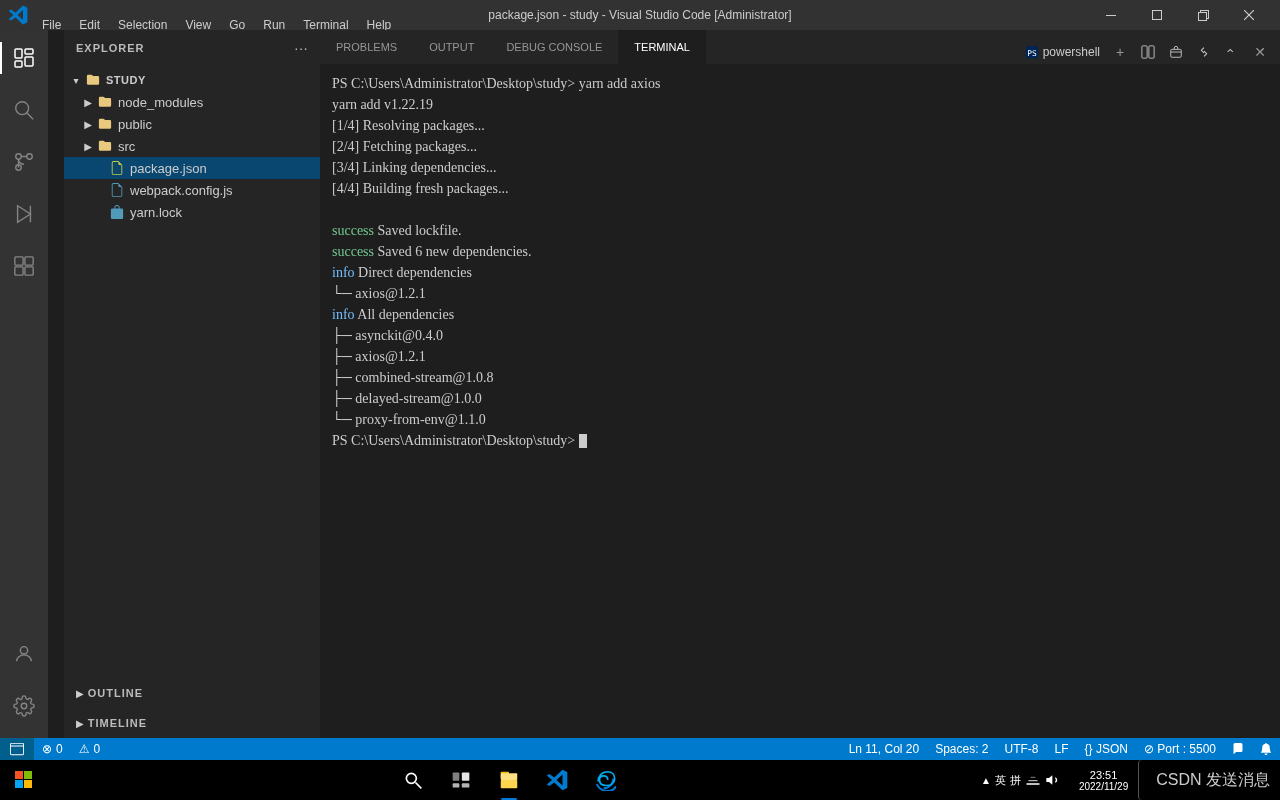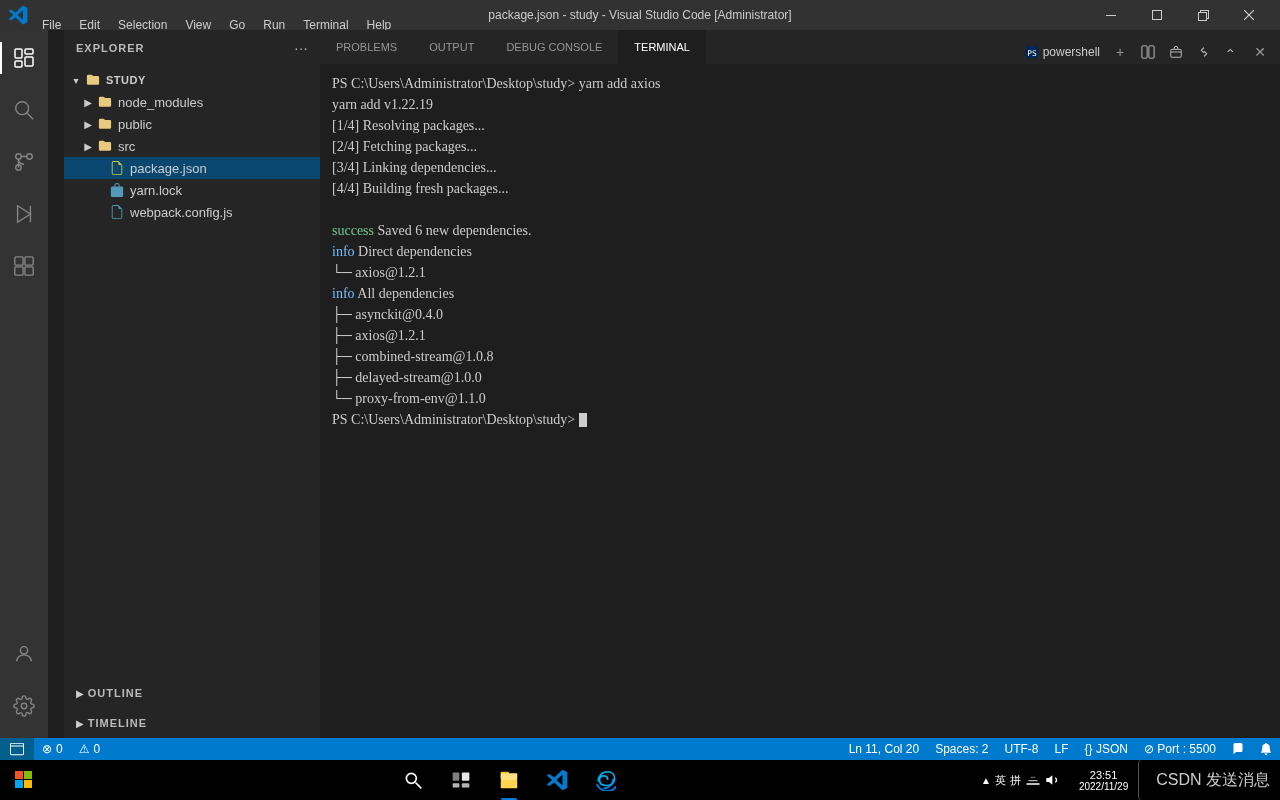--- a/index.html
+++ b/index.html
@@ -241,34 +241,34 @@
               <path d="M14 4.5V14a2 2 0 01-2 2H4a2 2 0 01-2-2V2a2 2 0 012-2h5.5L14 4.5zm-3 0A1.5 1.5 0 019.5 3V1H4a1 1 0 00-1 1v12a1 1 0 001 1h8a1 1 0 001-1V4.5h-2z"></path>
             </svg>
         </div>
         <span class="tree-label">package.json</span>
       </div>
 
       <div class="tree-item" style="padding-left:28px;">
         <div class="tree-arrow"></div>
         <div class="tree-icon" style="color:#519aba;">
           <svg width="14" height="14" viewBox="0 0 16 16" fill="currentColor">
-              <path d="M8 1a2 2 0 012 2v1H6V3a2 2 0 012-2zm3 3V3a3 3 0 10-6 0v1H2.5A1.5 1.5 0 001 5.5v9A1.5 1.5 0 002.5 16h11a1.5 1.5 0 001.5-1.5v-9A1.5 1.5 0 0013.5 4H11z"></path>
-            </svg>
-        </div>
-        <span class="tree-label">yarn.lock</span>
+              <path d="M14 4.5V14a2 2 0 01-2 2H4a2 2 0 01-2-2V2a2 2 0 012-2h5.5L14 4.5zm-3 0A1.5 1.5 0 019.5 3V1H4a1 1 0 00-1 1v12a1 1 0 001 1h8a1 1 0 001-1V4.5h-2z"></path>
+            </svg>
+        </div>
+        <span class="tree-label">webpack.config.js</span>
       </div>
 
       <div class="tree-item" style="padding-left:28px;">
         <div class="tree-arrow"></div>
         <div class="tree-icon" style="color:#519aba;">
           <svg width="14" height="14" viewBox="0 0 16 16" fill="currentColor">
-              <path d="M14 4.5V14a2 2 0 01-2 2H4a2 2 0 01-2-2V2a2 2 0 012-2h5.5L14 4.5zm-3 0A1.5 1.5 0 019.5 3V1H4a1 1 0 00-1 1v12a1 1 0 001 1h8a1 1 0 001-1V4.5h-2z"></path>
-            </svg>
-        </div>
-        <span class="tree-label">webpack.config.js</span>
+              <path d="M8 1a2 2 0 012 2v1H6V3a2 2 0 012-2zm3 3V3a3 3 0 10-6 0v1H2.5A1.5 1.5 0 001 5.5v9A1.5 1.5 0 002.5 16h11a1.5 1.5 0 001.5-1.5v-9A1.5 1.5 0 0013.5 4H11z"></path>
+            </svg>
+        </div>
+        <span class="tree-label">yarn.lock</span>
       </div>
     </div>
 
     <div class="sidebar-section">
       <div class="sidebar-section-header">
         <span class="section-arrow">▶</span>
         <span class="section-label">OUTLINE</span>
       </div>
     </div>
 
@@ -327,20 +327,21 @@
     </div>
 
     <div class="terminal-content">
       <div class="term-line"><span class="term-prompt">PS C:\Users\Administrator\Desktop\study&gt; </span><span class="term-command">yarn add axios</span></div>
       <div class="term-line"><span style="color:#cccccc;">yarn add v1.22.19</span></div>
       <div class="term-line"><span style="color:#cccccc;">[1/4] Resolving packages...</span></div>
       <div class="term-line"><span style="color:#cccccc;">[2/4] Fetching packages...</span></div>
       <div class="term-line"><span style="color:#cccccc;">[3/4] Linking dependencies...</span></div>
       <div class="term-line"><span style="color:#cccccc;">[4/4] Building fresh packages...</span></div>
       <div class="term-line">&nbsp;</div>
+      <div class="term-line"><span class="term-success">success</span><span> Saved lockfile.</span></div>
       <div class="term-line"><span class="term-success">success</span><span> Saved 6 new dependencies.</span></div>
       <div class="term-line"><span class="term-info">info</span><span> Direct dependencies</span></div>
       <div class="term-line"><span style="color:#cccccc;">└─ axios@1.2.1</span></div>
       <div class="term-line"><span class="term-info">info</span><span> All dependencies</span></div>
       <div class="term-line"><span style="color:#cccccc;">├─ asynckit@0.4.0</span></div>
       <div class="term-line"><span style="color:#cccccc;">├─ axios@1.2.1</span></div>
       <div class="term-line"><span style="color:#cccccc;">├─ combined-stream@1.0.8</span></div>
       <div class="term-line"><span style="color:#cccccc;">├─ delayed-stream@1.0.0</span></div>
       <div class="term-line"><span style="color:#cccccc;">└─ proxy-from-env@1.1.0</span></div>
       <div class="term-line"><span class="term-prompt">PS C:\Users\Administrator\Desktop\study&gt; </span><span class="term-cursor"></span></div>

